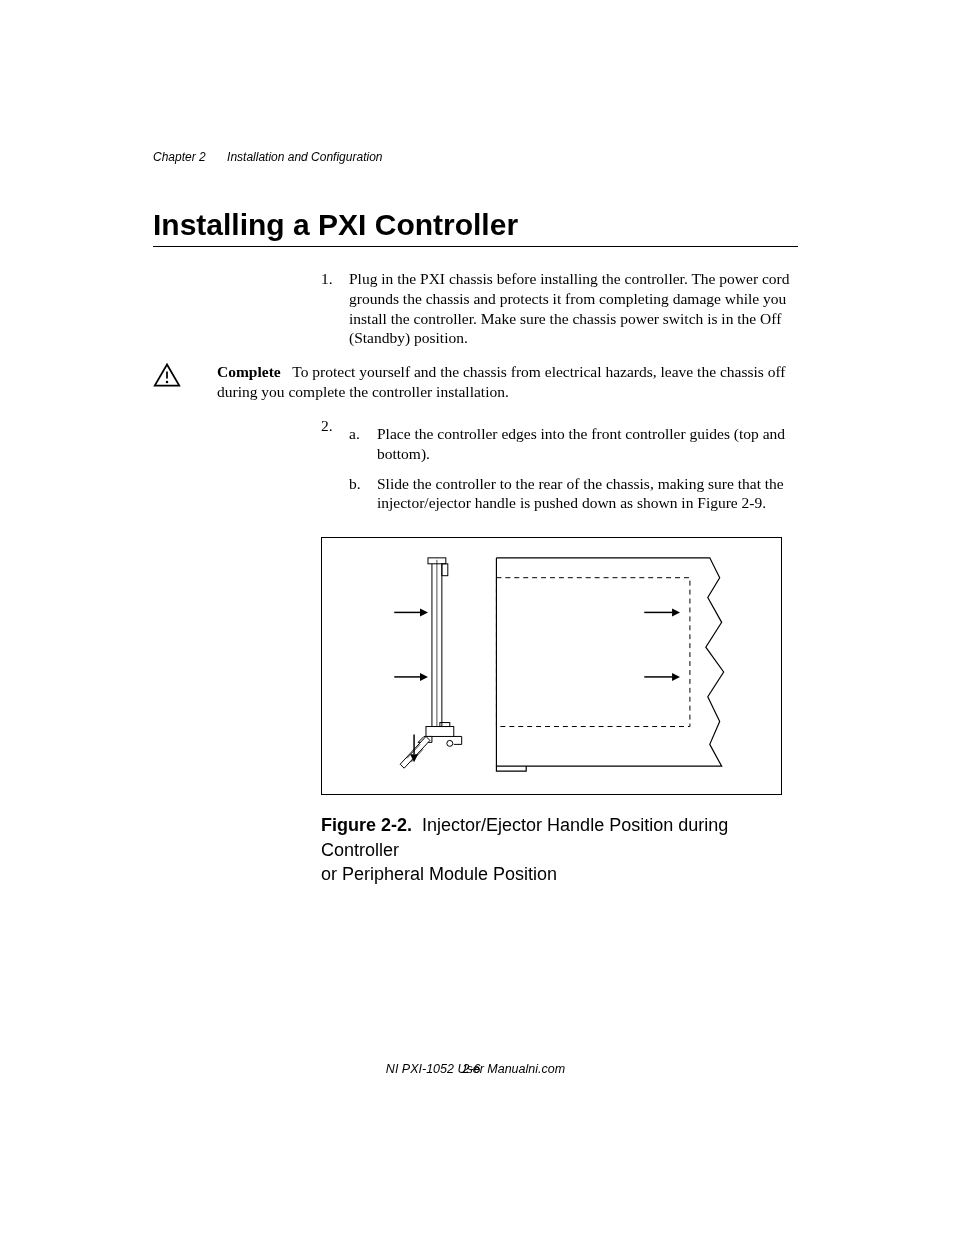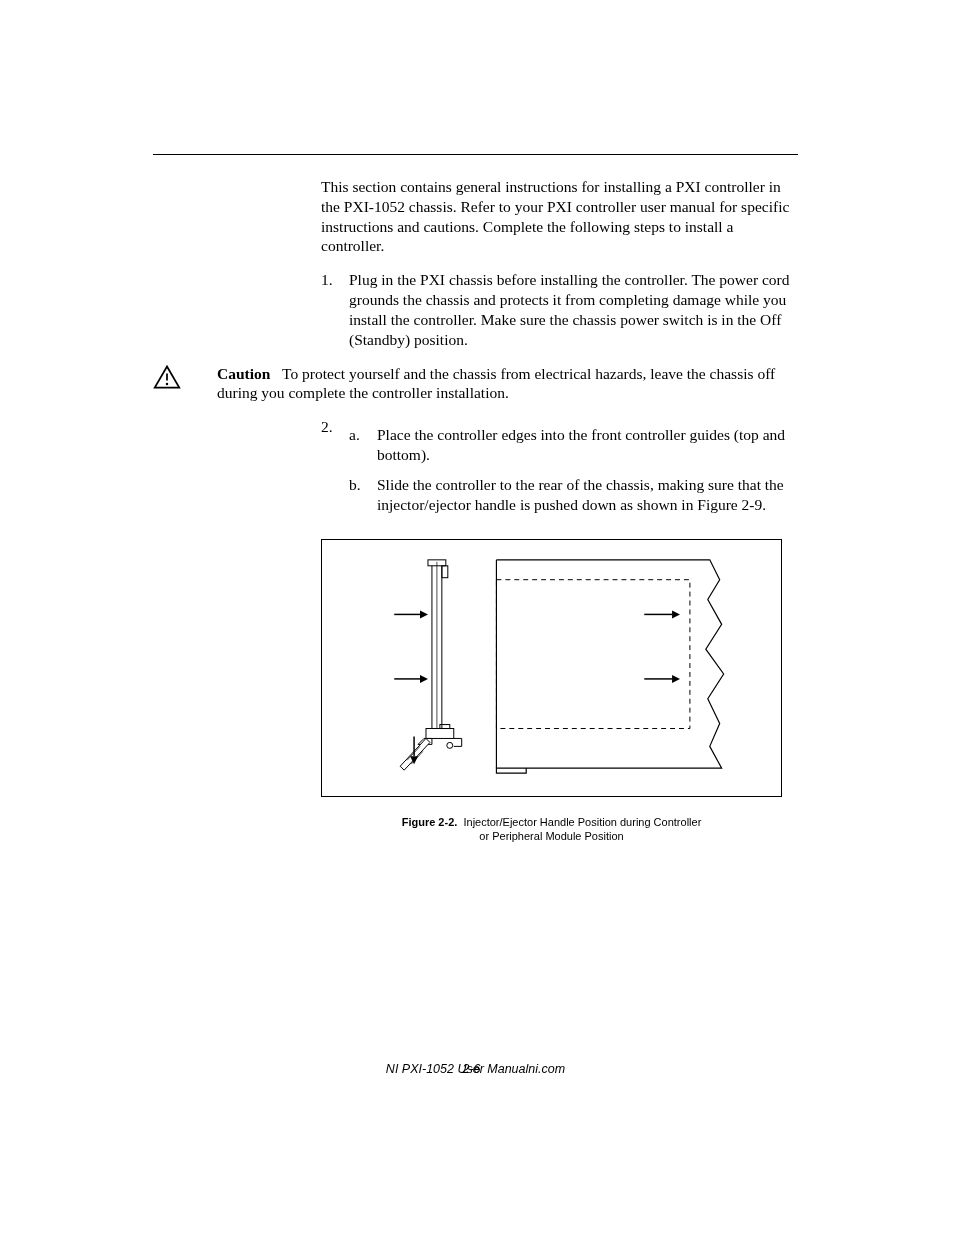--- a/index.html
+++ b/index.html
@@ -102,22 +102,22 @@
   }
   .fig-frame {
     border: 1px solid #000;
     width: 461px;
     height: 258px;
     box-sizing: border-box;
     margin-bottom: 18px;
   }
   .fig-caption {
     font-family: Arial, Helvetica, sans-serif;
-    font-size: 11px;
-    text-align: center;
+    font-size: 18px;
+    text-align: left;
     line-height: 1.35;
     font-stretch: semi-condensed;
   }
   .fig-caption .bold {
     font-weight: bold;
   }
   .footer {
     position: absolute;
     left: 153px;
     top: 1062px;
@@ -132,44 +132,48 @@
     position: absolute;
     left: 0;
     right: 8px;
     text-align: center;
   }
 </style>
 </head>
 <body>
 
 <div class="page">
-
+  <div class="running-head">
+    <span class="chap">Chapter 2</span>
+    <span>Installation and Configuration</span>
+  </div>
+
+  <div class="h1">Installing a PXI Controller</div>
   <hr class="rule">
 
   <div class="body-indent">
-    <p class="para">This section contains general instructions for installing a PXI controller in the PXI-1052 chassis. Refer to your PXI controller user manual for specific instructions and cautions. Complete the following steps to install a controller.</p>
 
     <ul class="ol1">
       <li>
         <span class="num">1.</span>
         <span class="txt">Plug in the PXI chassis before installing the controller. The power cord grounds the chassis and protects it from completing damage while you install the controller. Make sure the chassis power switch is in the Off (Standby) position.</span>
       </li>
     </ul>
   </div>
 
   <div class="caution-row">
     <div class="caution-icon">
       <svg viewBox="0 0 32 28">
         <polygon points="16,2 30,26 2,26" fill="none" stroke="#000" stroke-width="2"></polygon>
         <line x1="16" y1="10" x2="16" y2="18" stroke="#000" stroke-width="2"></line>
         <circle cx="16" cy="22" r="1.4" fill="#000"></circle>
       </svg>
     </div>
     <div class="caution-text">
-      <span class="bold">Caution</span>&nbsp;&nbsp;&nbsp;<span>To protect yourself and the chassis from electrical hazards, leave the chassis off during you complete the controller installation.</span>
+      <span class="bold">Complete</span>&nbsp;&nbsp;&nbsp;<span>To protect yourself and the chassis from electrical hazards, leave the chassis off during you complete the controller installation.</span>
     </div>
   </div>
 
   <div class="body-indent">
     <ul class="ol1">
       <li>
         <span class="num">2.</span>
         <span class="txt">
           <ul class="ol2">
             <li>

